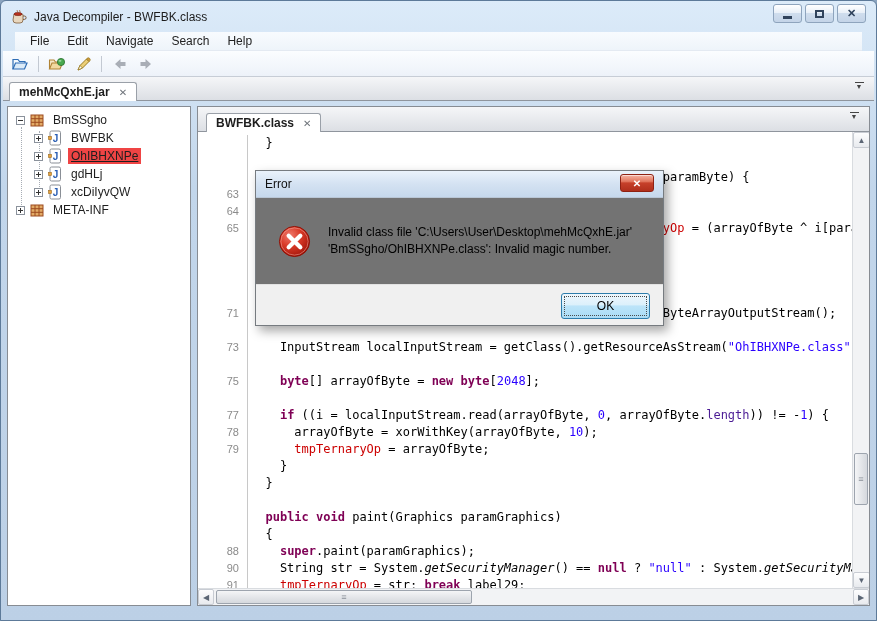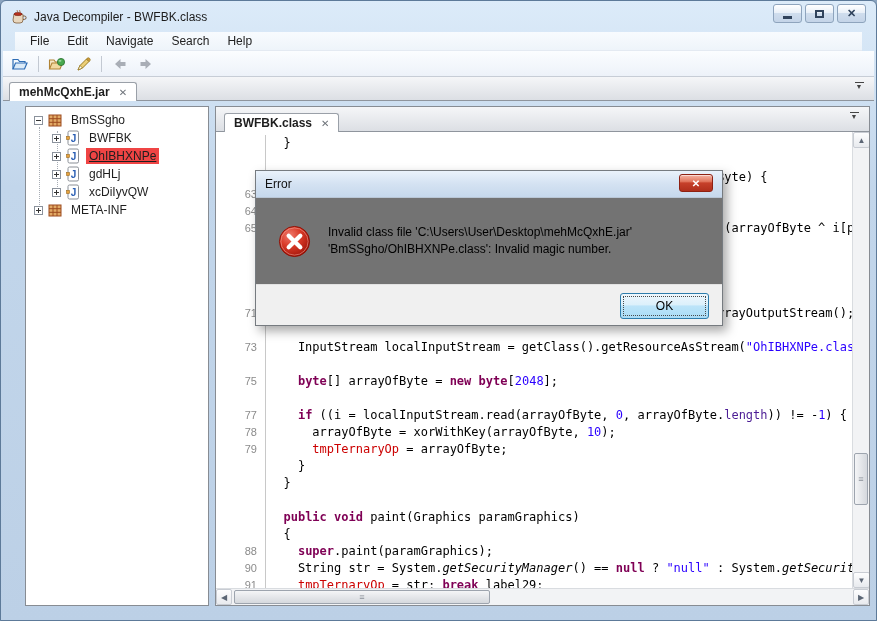--- a/index.html
+++ b/index.html
@@ -54,21 +54,21 @@
     font-weight:bold; margin-bottom:-1px; position:relative; z-index:2;
   }
   .tab-close{ margin-left:9px; color:#6e737a; font-size:10px; font-weight:normal; }
   .chevron{
     position:absolute; right:9px; top:5px; width:12px; display:flex; flex-direction:column; align-items:center;
   }
   .chevron .bar{ width:9px; height:1px; background:#444; margin-bottom:1px; }
   .chevron .tri{ font-size:7px; color:#444; line-height:6px; }
 
   
-  .content{ height:505px; display:flex; padding:5px 6px 0 24px; gap:6px; }
+  .content{ height:505px; display:flex; padding:5px 6px 0 6px; gap:6px; }
 
   .tree-panel{
     width:184px; height:500px; background:#fff; border:1px solid #878c93;
     padding:4px 2px; position:relative; overflow:hidden;
   }
   .tree-row{ height:18px; display:flex; align-items:center; white-space:nowrap; position:relative; z-index:1; }
   .exp{ position:relative; width:9px; height:9px; border:1px solid #8b929c; background:#fff; flex:none; margin-right:4px; }
   .exp::before{ content:""; position:absolute; left:1px; right:1px; top:3px; height:1px; background:#333; }
   .exp.plus::after{ content:""; position:absolute; top:1px; bottom:1px; left:3px; width:1px; background:#333; }
   .tree-icon{ width:16px; height:16px; flex:none; margin-right:5px; }
@@ -121,21 +121,21 @@
   .h-thumb{
     position:absolute; top:1px; bottom:1px; left:2px; width:256px; border:1px solid #9da4ae; border-radius:2px;
     background:linear-gradient(#f4f5f7,#d5d8dd); display:flex; align-items:center; justify-content:center;
     color:#8a8f98; font-size:9px;
   }
 
   .bottom-strip{ height:14px; }
 
   
   .dialog{
-    position:absolute; left:254px; top:169px; width:468px; height:156px;
+    position:absolute; left:254px; top:169px; width:409px; height:156px;
     background:#f0f0f0; border:1px solid #767b80; box-shadow:4px 5px 10px rgba(0,0,0,.35); z-index:10;
   }
   .dlg-title{
     height:27px; background:linear-gradient(#eaf2fb,#d4e2f2 50%,#c6d8ec);
     display:flex; align-items:center; padding:0 9px; border-bottom:1px solid #b9c6d6;
   }
   .dlg-title-text{ flex:1; color:#111; }
   .dlg-close{
     width:34px; height:18px; border:1px solid #8e2113; border-radius:3px; margin-top:-2px;
     background:linear-gradient(#f4b3a4,#e2775f 40%,#c6402a 50%,#b02f1c);

